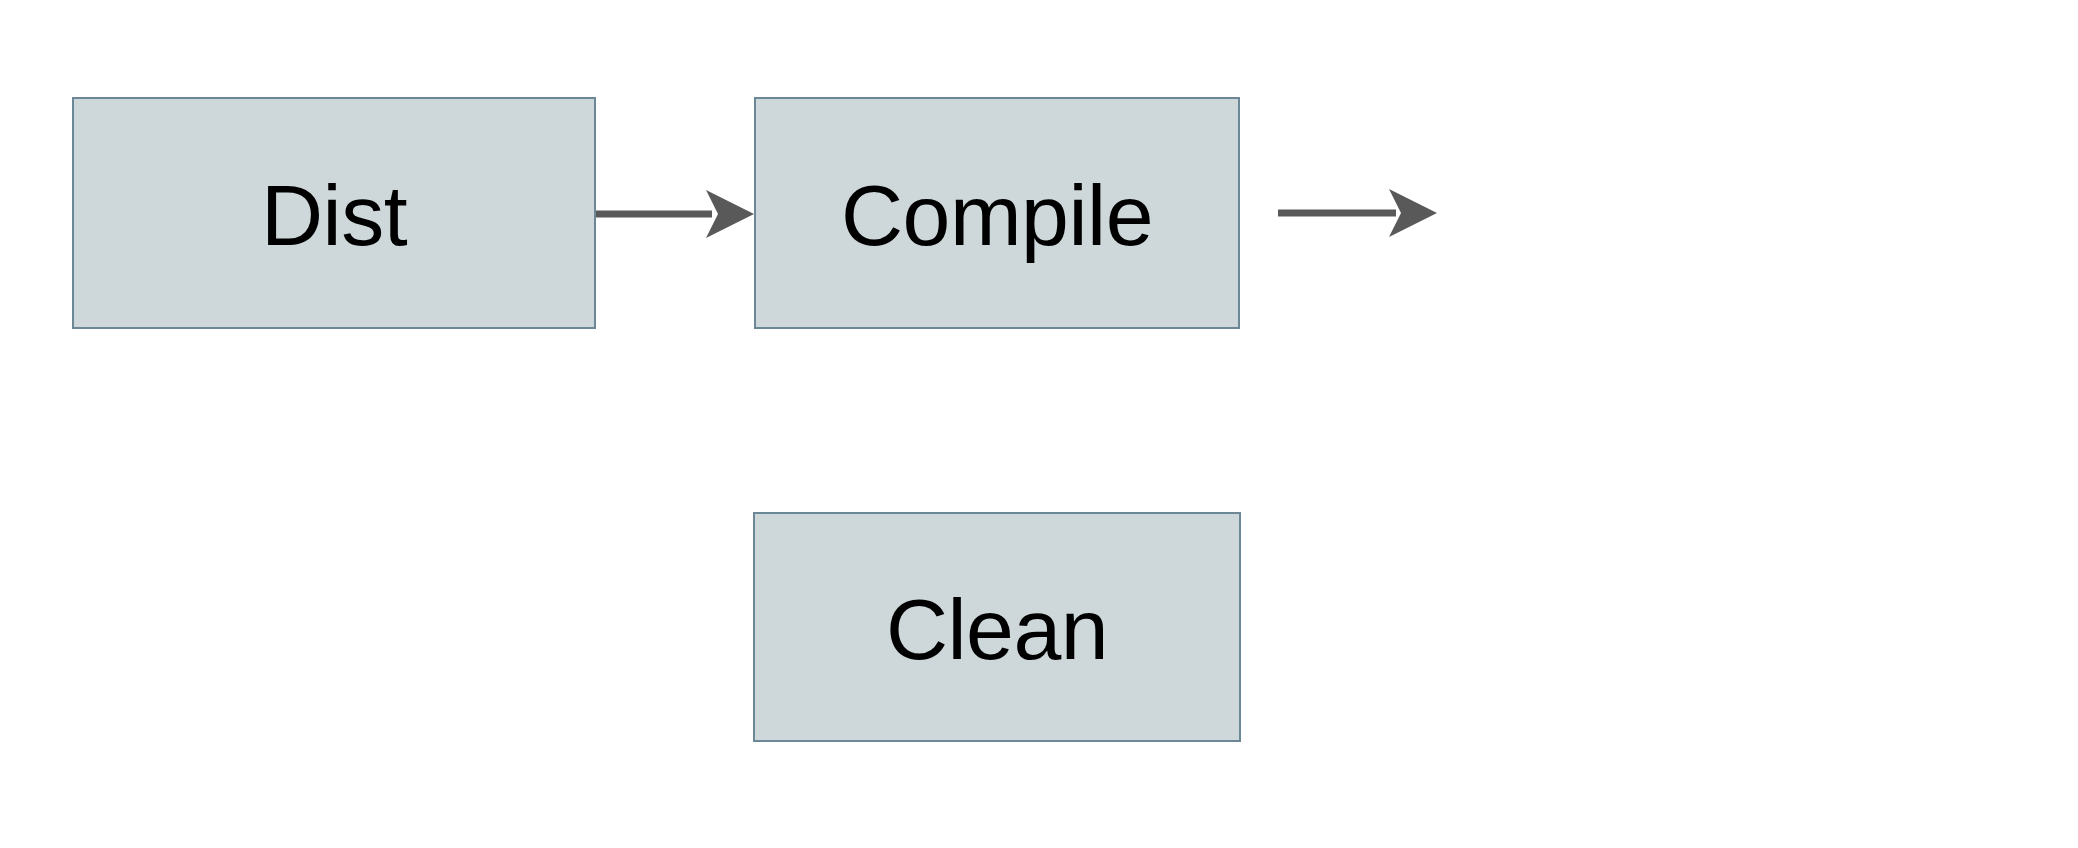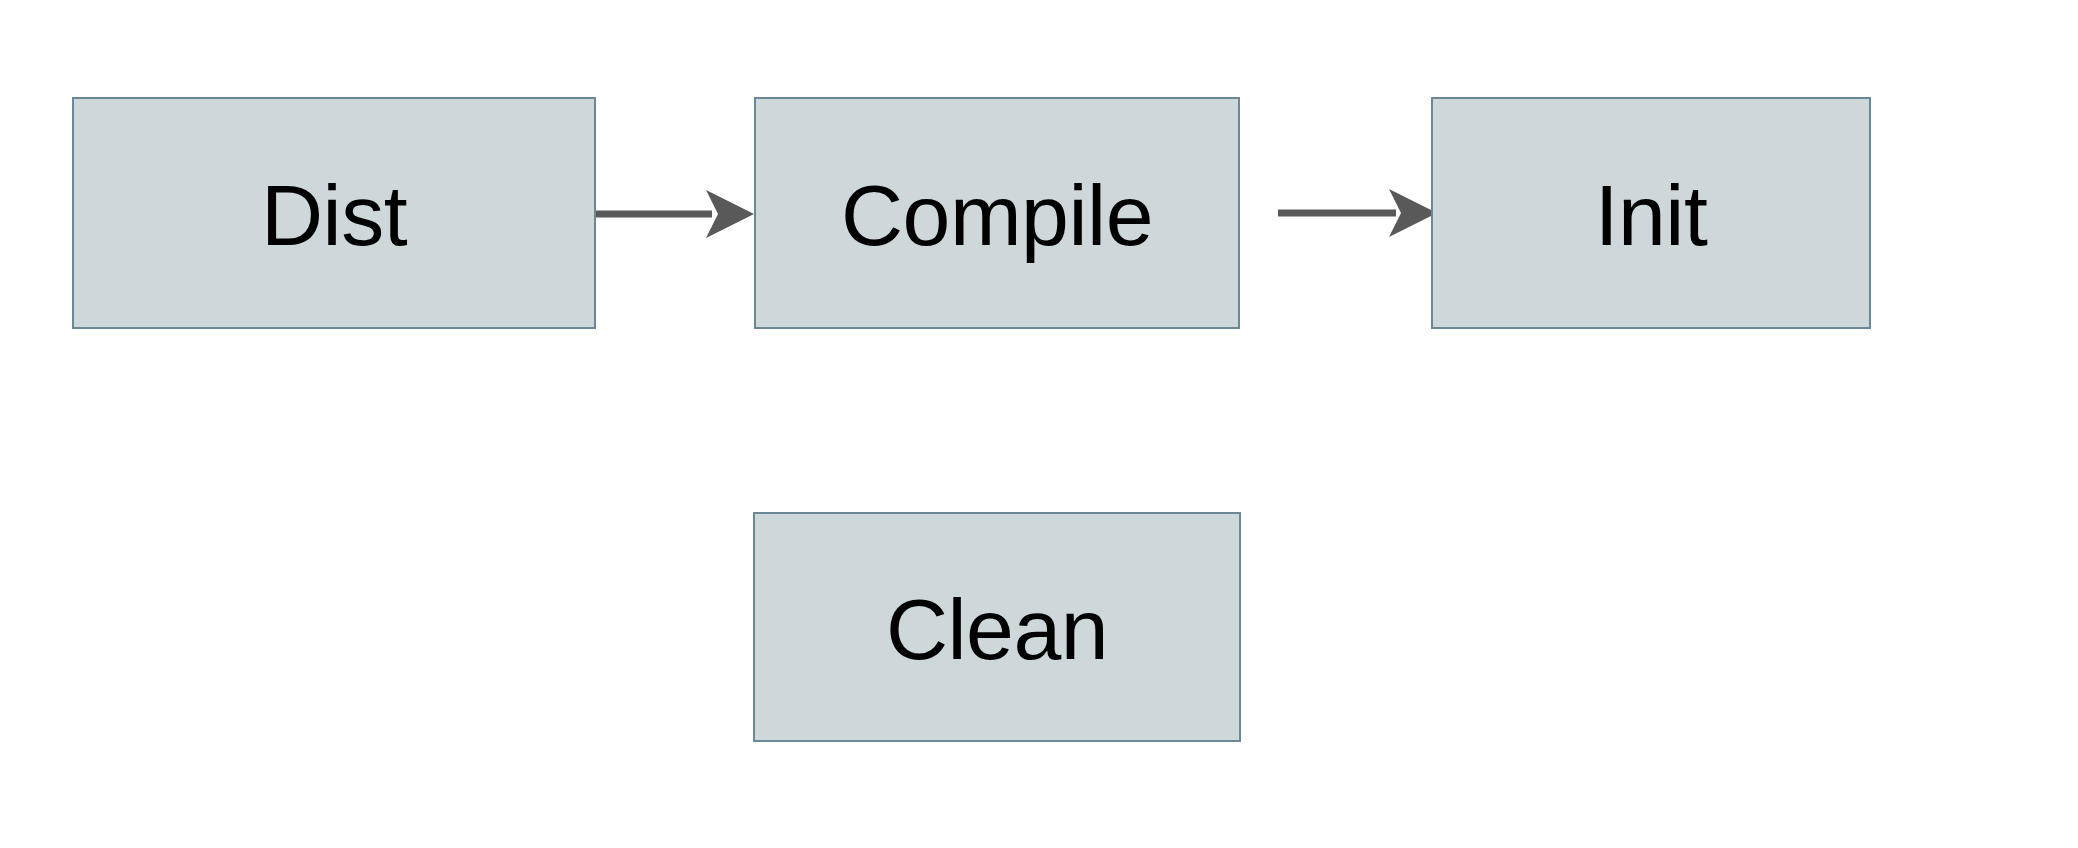--- a/index.html
+++ b/index.html
@@ -73,21 +73,18 @@
   </svg>
 
   <div class="node" id="node-dist" style="background: rgb(206, 215, 218); border-color: rgb(108, 135, 149);">
     <span class="node-label" style="color: rgb(0, 0, 0);">Dist</span>
   </div>
 
   <div class="node" id="node-compile" style="background: rgb(206, 215, 218); border-color: rgb(108, 135, 149);">
     <span class="node-label" style="color: rgb(0, 0, 0);">Compile</span>
   </div>
 
-  <div class="node" id="node-init" style="background: rgb(206, 215, 218); border-color: rgb(108, 135, 149);">
-    <span class="node-label" style="color: rgb(0, 0, 0);">Init</span>
-  </div>
 
   <div class="node" id="node-clean" style="background: rgb(206, 215, 218); border-color: rgb(108, 135, 149);">
     <span class="node-label" style="color: rgb(0, 0, 0);">Clean</span>
   </div>
 
 </div>
 
 </body></html>

